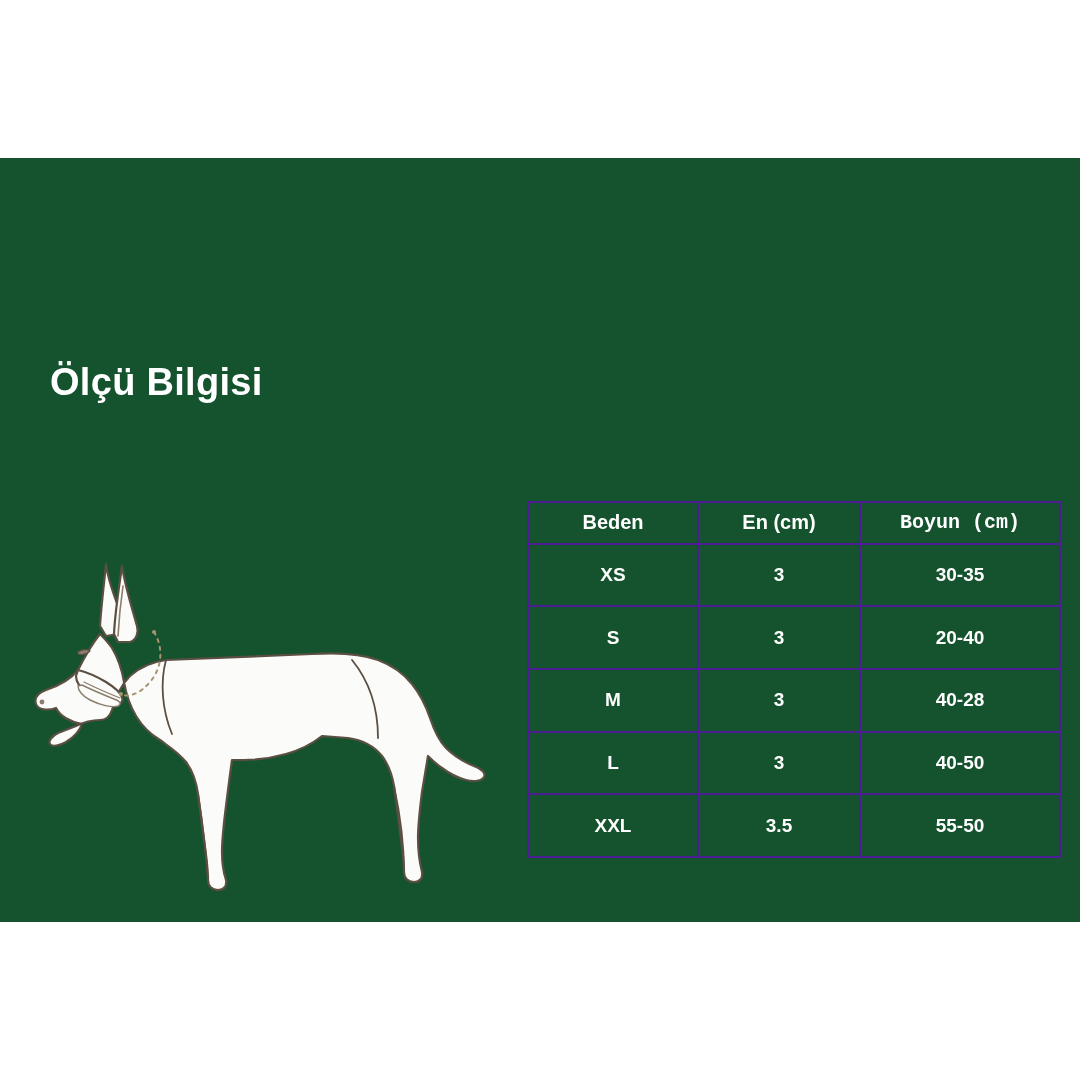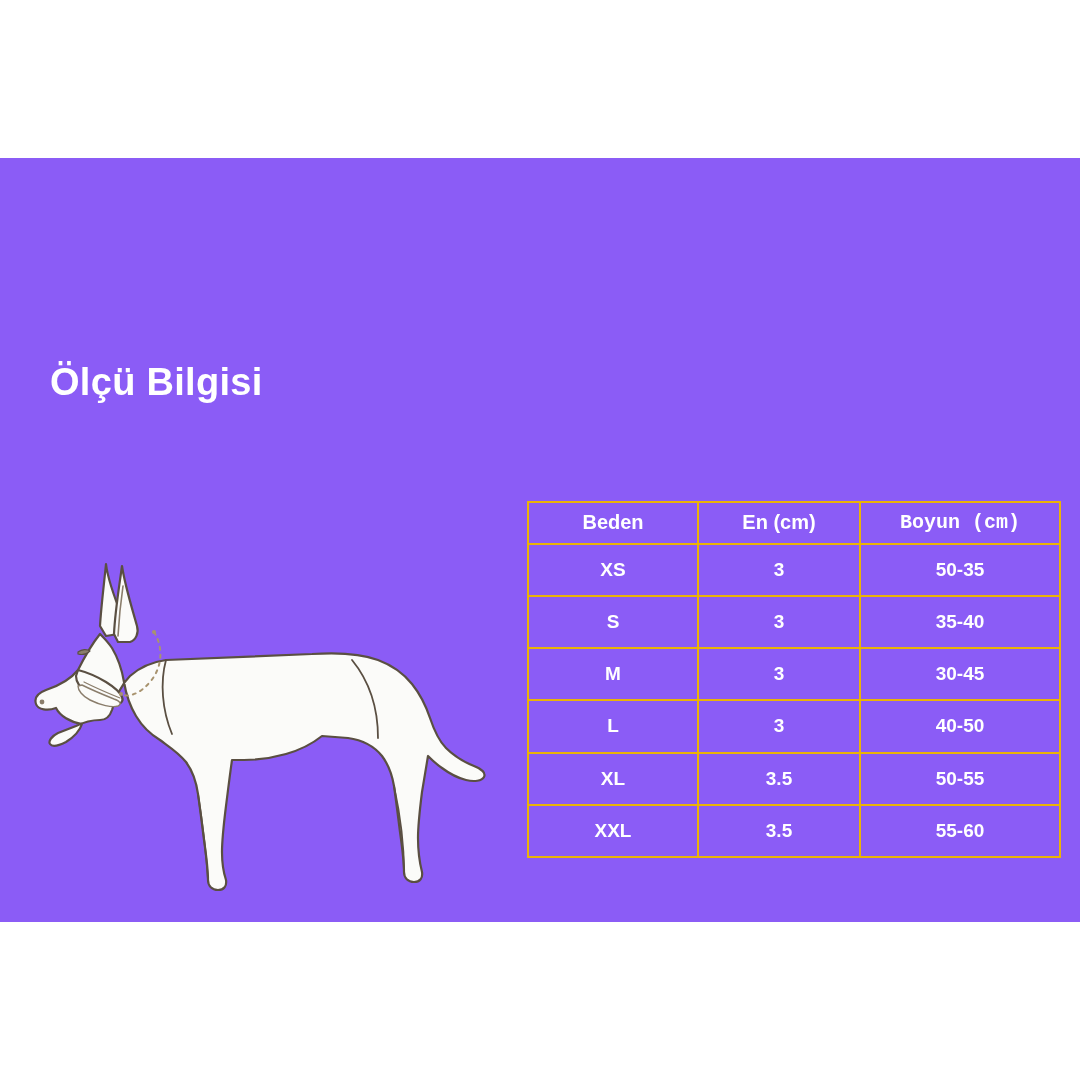--- a/index.html
+++ b/index.html
@@ -14,21 +14,21 @@
     background: #ffffff;
     overflow: hidden;
     font-family: "Liberation Sans", sans-serif;
   }
   .panel {
     position: absolute;
     left: 0;
     top: 158px;
     width: 1080px;
     height: 764px;
-    background: #8b5cf6;
+    background: #14532d;
   }
   .title {
     position: absolute;
     left: 50px;
     top: 203px;
     font-size: 38px;
     font-weight: bold;
     color: #ffffff;
     letter-spacing: 0.3px;
     white-space: nowrap;
@@ -48,21 +48,21 @@
   .size-table {
     position: absolute;
     left: 527px;
     top: 343px;
     width: 526px;
     height: 357px;
     border-collapse: collapse;
     table-layout: fixed;
   }
   .size-table td, .size-table th {
-    border: 2px solid #eab308;
+    border: 2px solid #4c1d95;
     color: #ffffff;
     text-align: center;
     vertical-align: middle;
     font-size: 19px;
     font-weight: bold;
     padding: 0;
     height: 39.6px;
     background: transparent;
   }
   .size-table th {
@@ -173,44 +173,39 @@
         <tr>
           <th class="col-beden">Beden</th>
           <th class="col-en">En (cm)</th>
           <th class="col-boyun">Boyun (cm)</th>
         </tr>
       </thead>
       <tbody>
         <tr>
           <td>XS</td>
           <td>3</td>
-          <td>50-35</td>
+          <td>30-35</td>
         </tr>
         <tr>
           <td>S</td>
           <td>3</td>
-          <td>35-40</td>
+          <td>20-40</td>
         </tr>
         <tr>
           <td>M</td>
           <td>3</td>
-          <td>30-45</td>
+          <td>40-28</td>
         </tr>
         <tr>
           <td>L</td>
           <td>3</td>
           <td>40-50</td>
-        </tr>
-        <tr>
-          <td>XL</td>
-          <td>3.5</td>
-          <td>50-55</td>
         </tr>
         <tr>
           <td>XXL</td>
           <td>3.5</td>
-          <td>55-60</td>
+          <td>55-50</td>
         </tr>
       </tbody>
     </table>
 
   </div>
 </div>
 
 </body></html>

